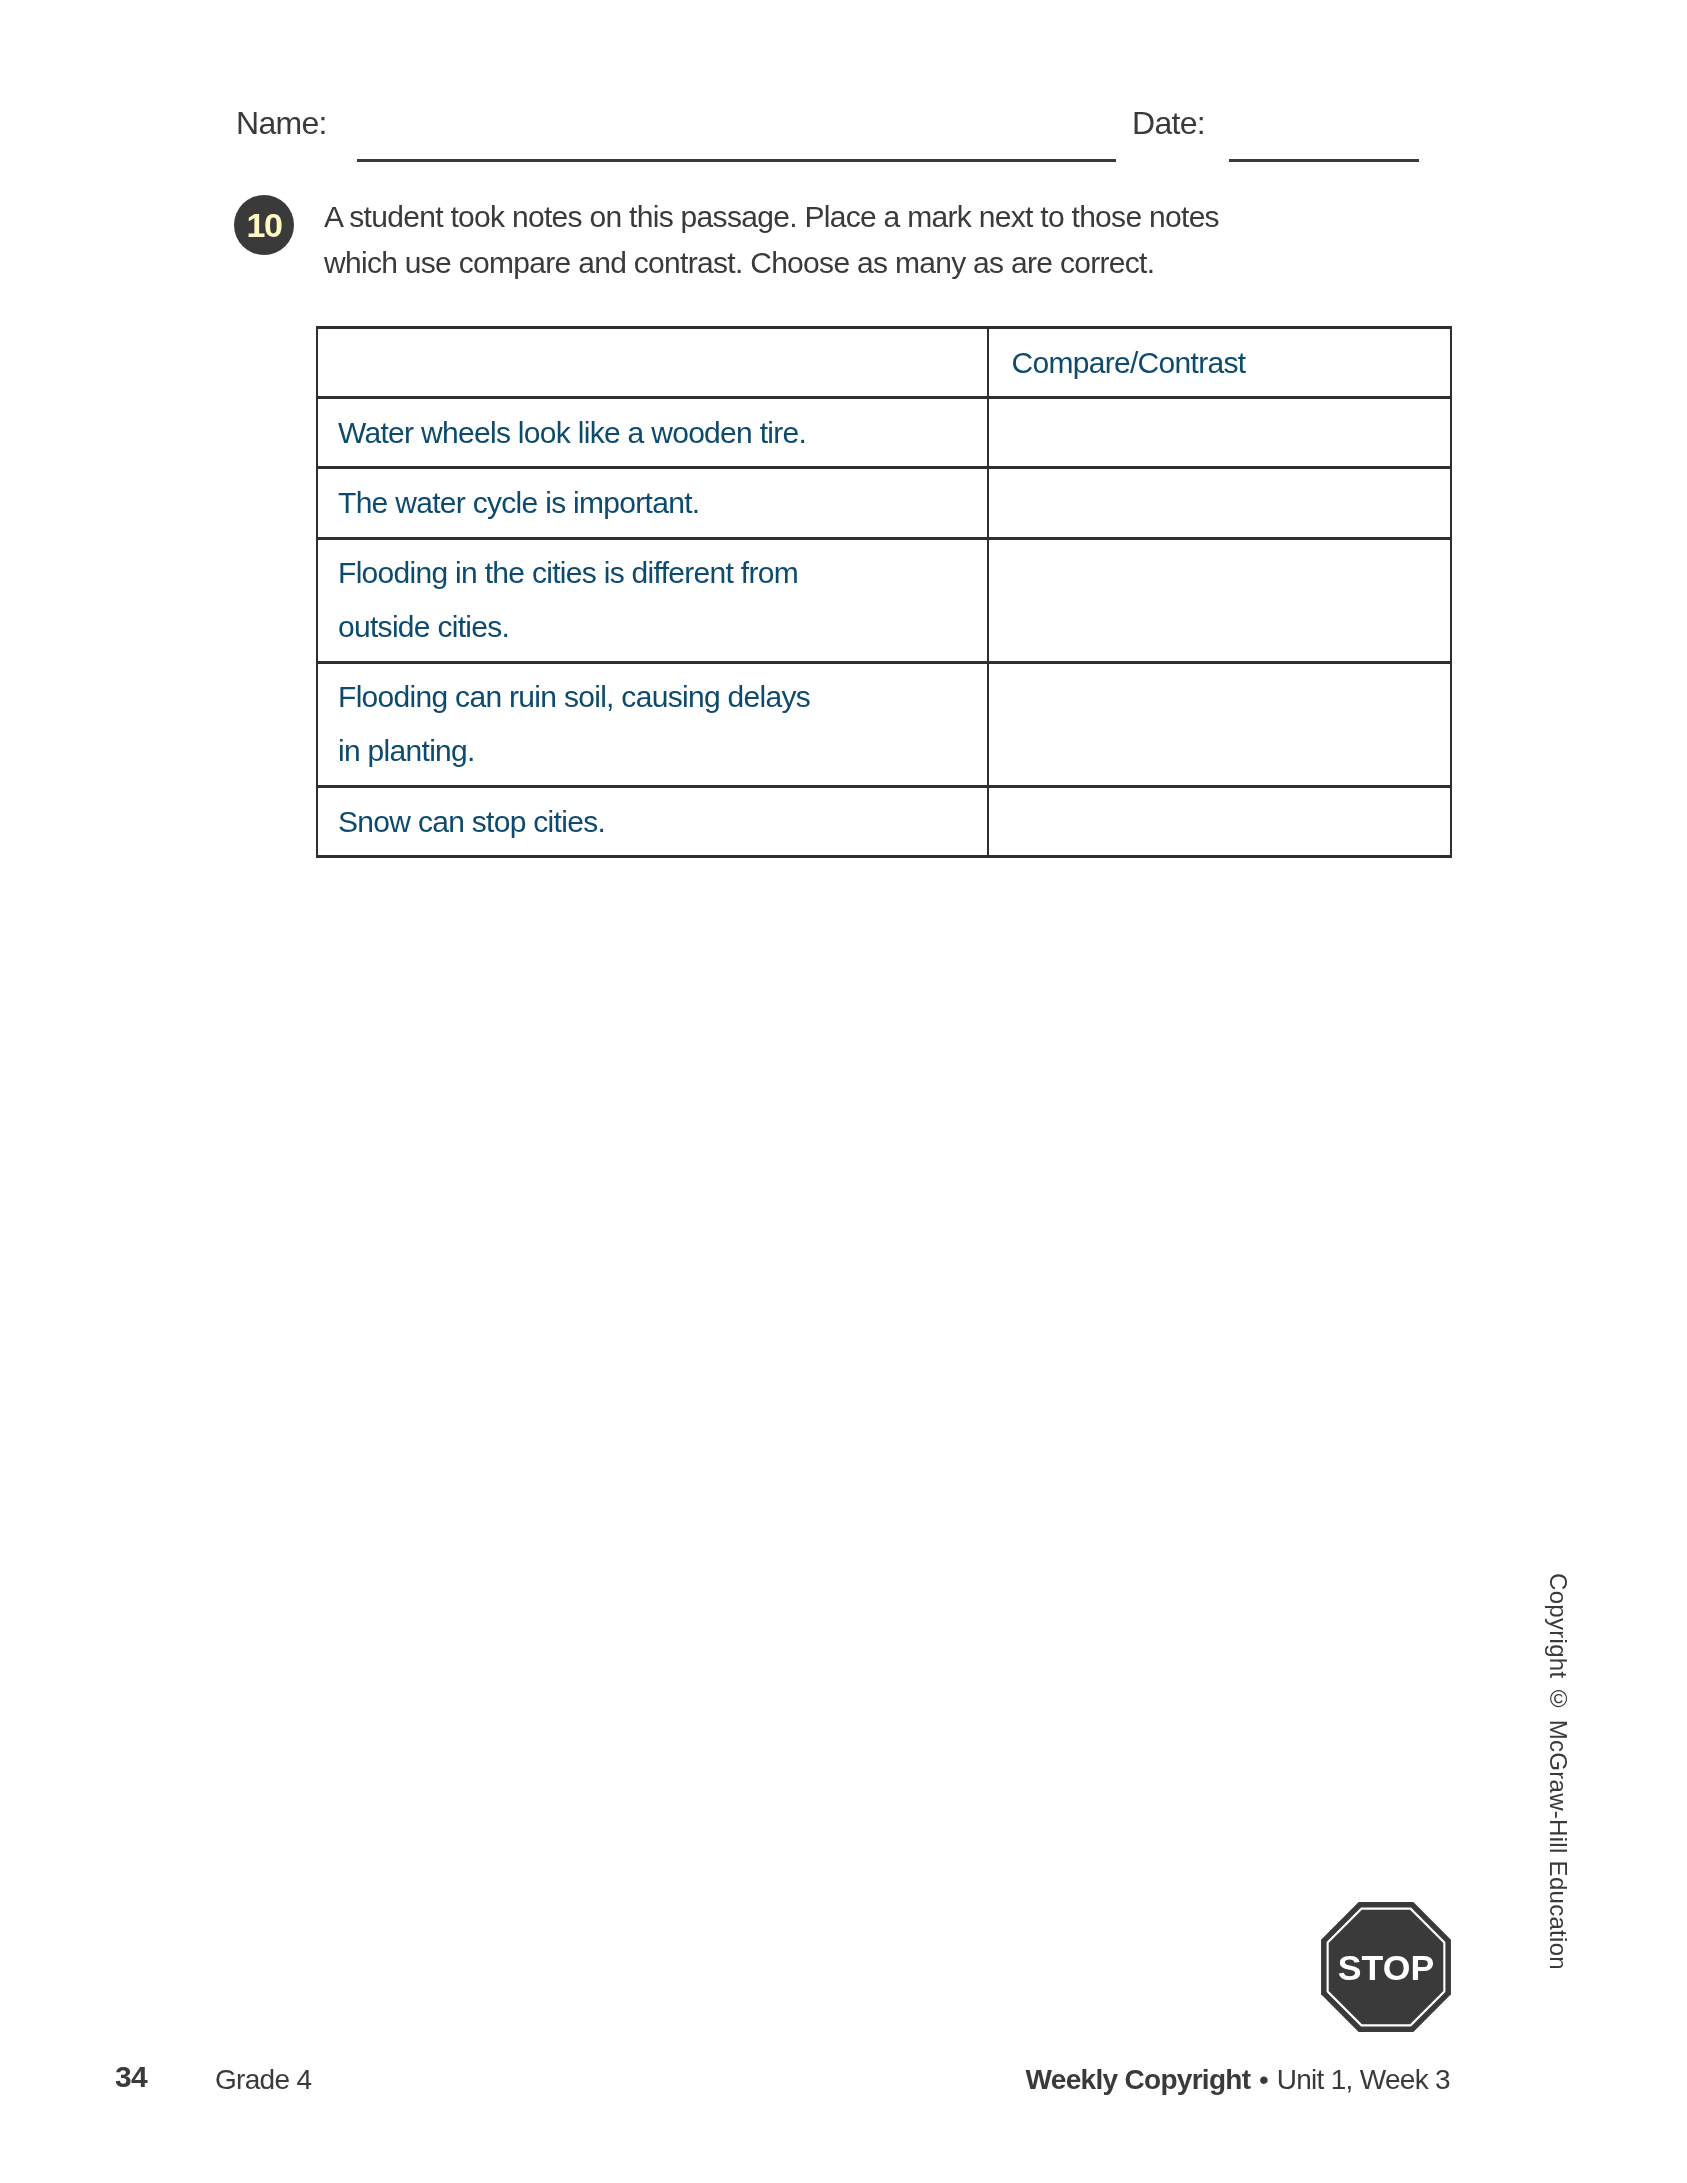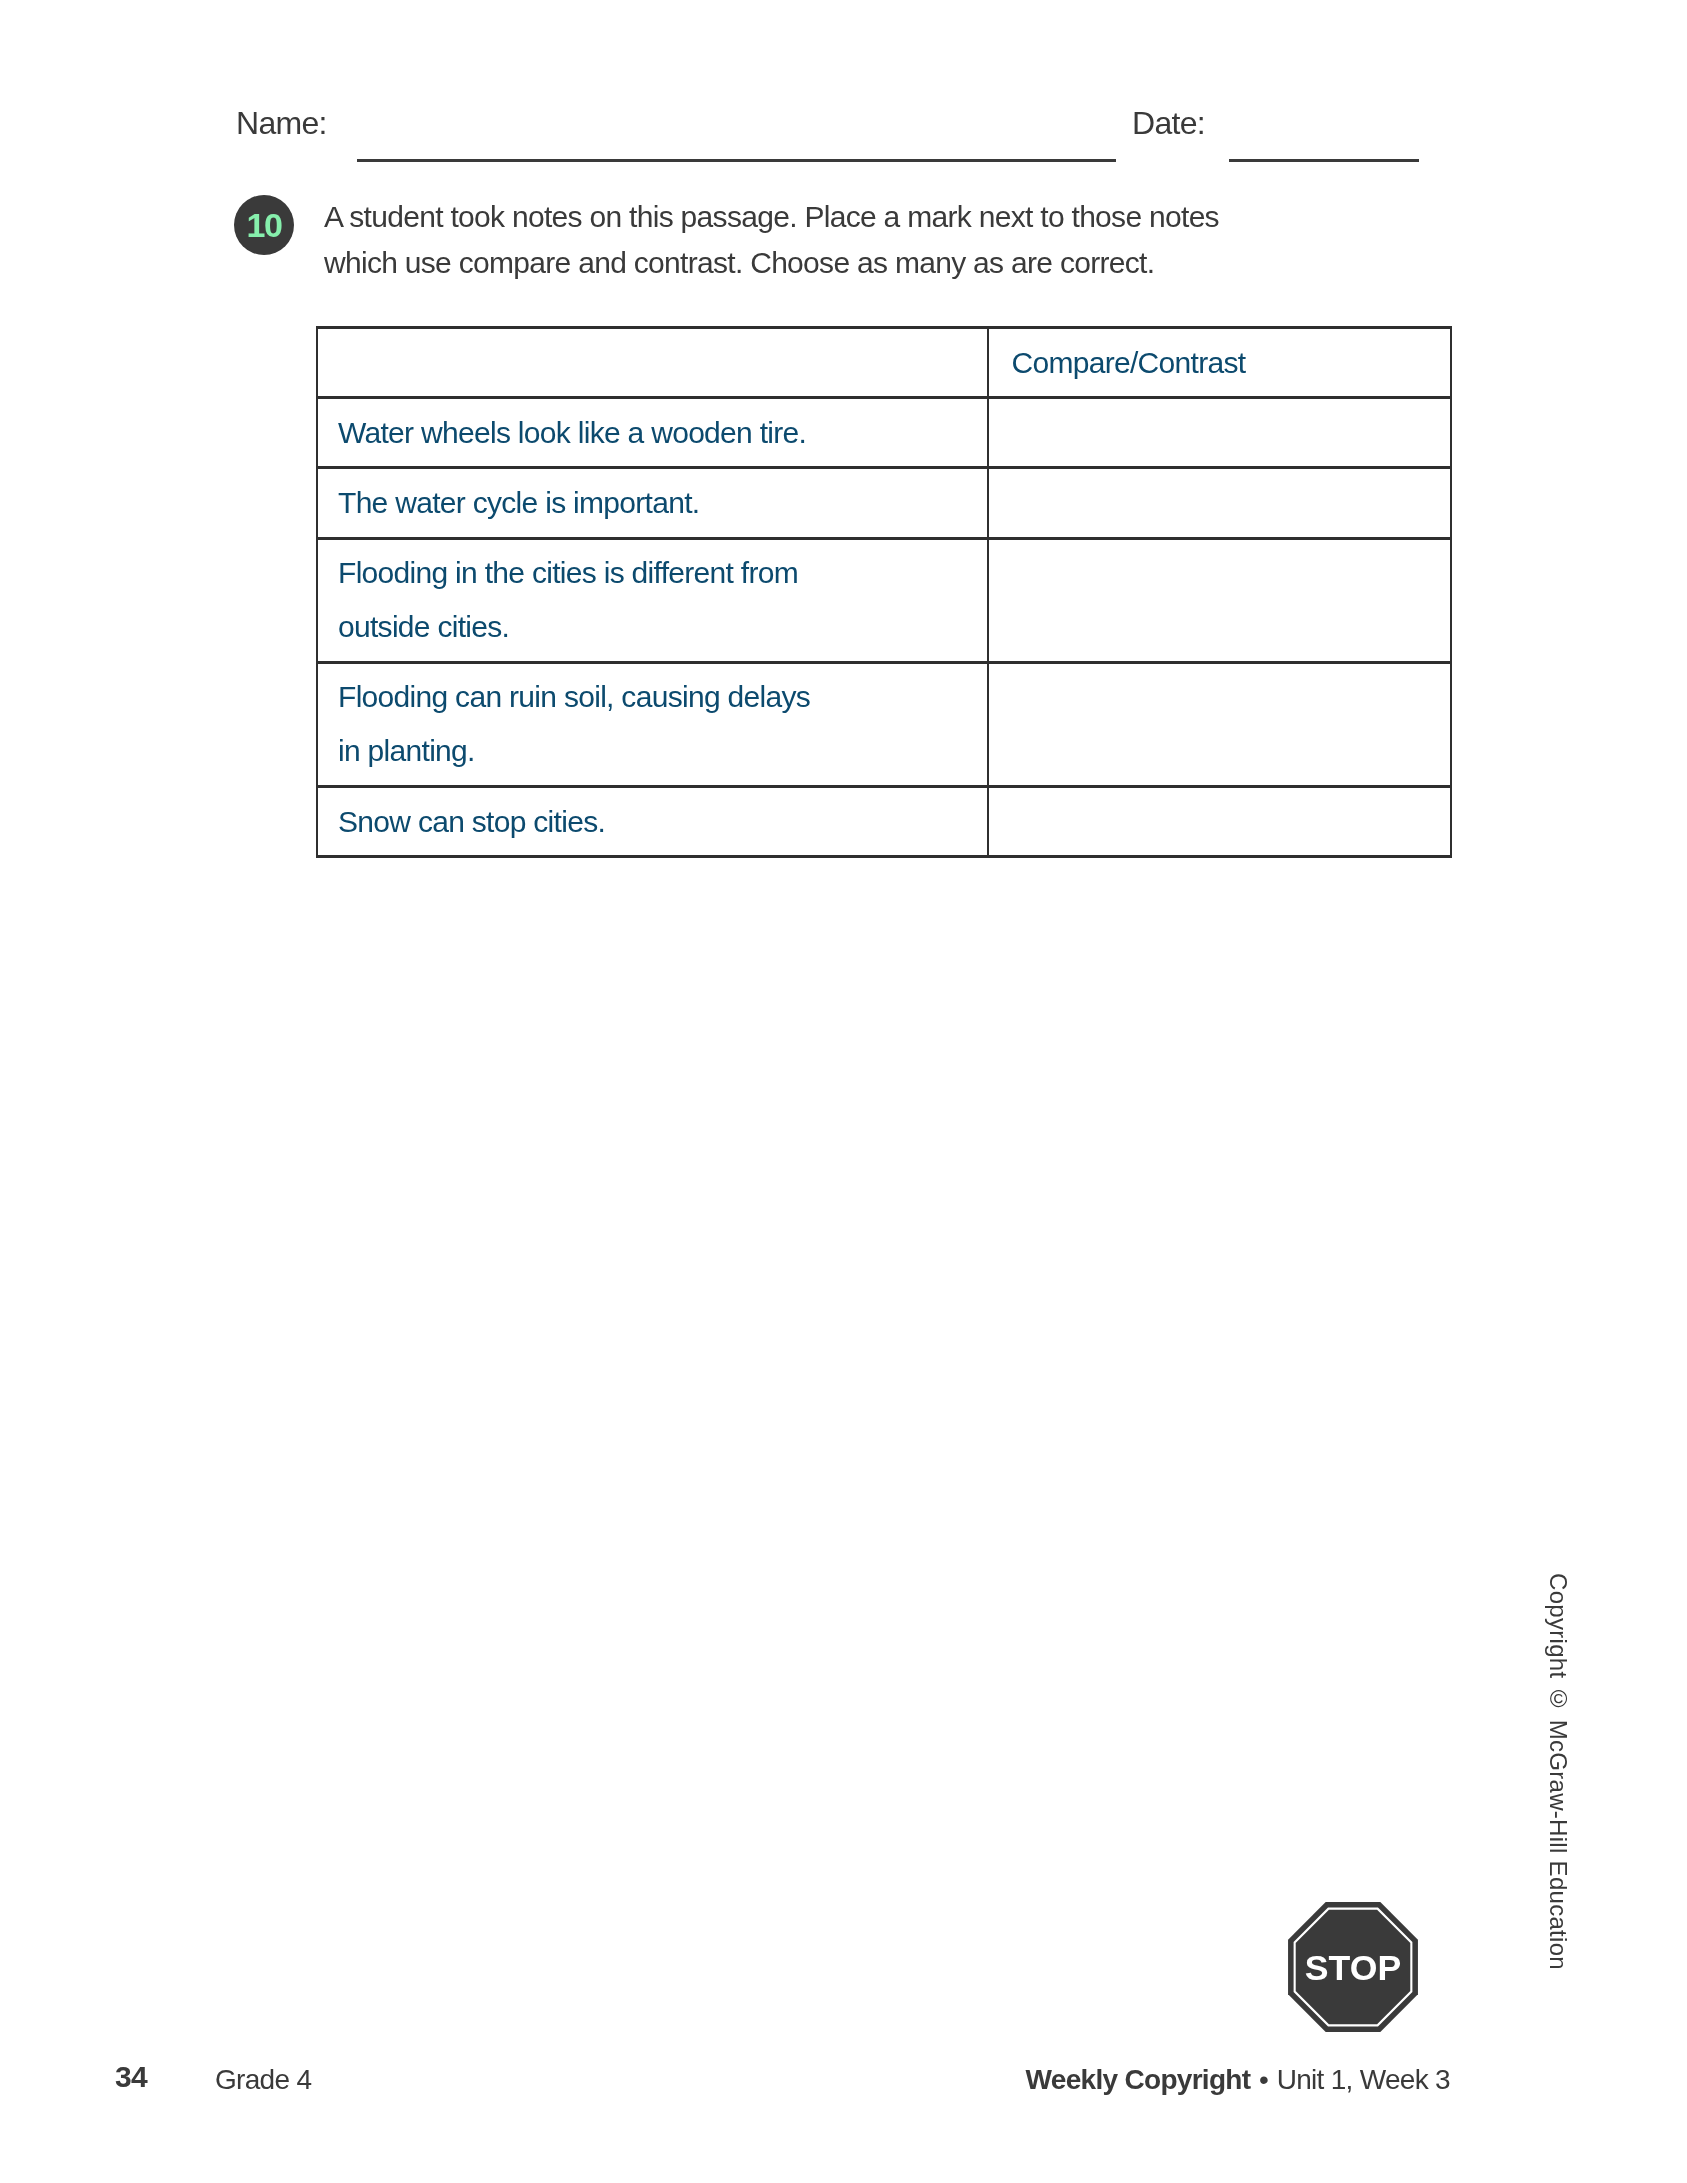--- a/index.html
+++ b/index.html
@@ -31,21 +31,21 @@
   .date-line {
     position: absolute; left: 1229px; top: 159px;
     width: 190px; height: 0;
     border-bottom: 3.3px solid #3a3a3a;
   }
 
   
   .q-badge {
     position: absolute; left: 234px; top: 195px;
     width: 60px; height: 60px; border-radius: 50%;
-    background: #3a3a3a; color: #86efac;
+    background: #3a3a3a; color: #fef9c3;
     font-size: 34px; font-weight: bold; letter-spacing: -1.3px;
     display: flex; align-items: center; justify-content: center;
   }
   .q-prompt {
     position: absolute; left: 324px; top: 194px;
     width: 1118px;
     font-size: 30px; line-height: 46px; letter-spacing: -0.7px;
     white-space: pre-line;
   }
 
@@ -74,21 +74,21 @@
   
   .copyright {
     position: absolute; left: 1544px; top: 1573px;
     writing-mode: vertical-rl;
     font-size: 24px; letter-spacing: 0.3px;
     color: #3a3a3a;
   }
 
   
   .stop-sign {
-    position: absolute; left: 1287px; top: 1900px;
+    position: absolute; left: 1320px; top: 1900px;
     width: 132px; height: 134px;
   }
 
   
   .footer-page-number {
     position: absolute; left: 115px; top: 2060px;
     font-size: 30px; font-weight: bold; letter-spacing: -0.7px;
   }
   .footer-grade {
     position: absolute; left: 215px; top: 2064px;

